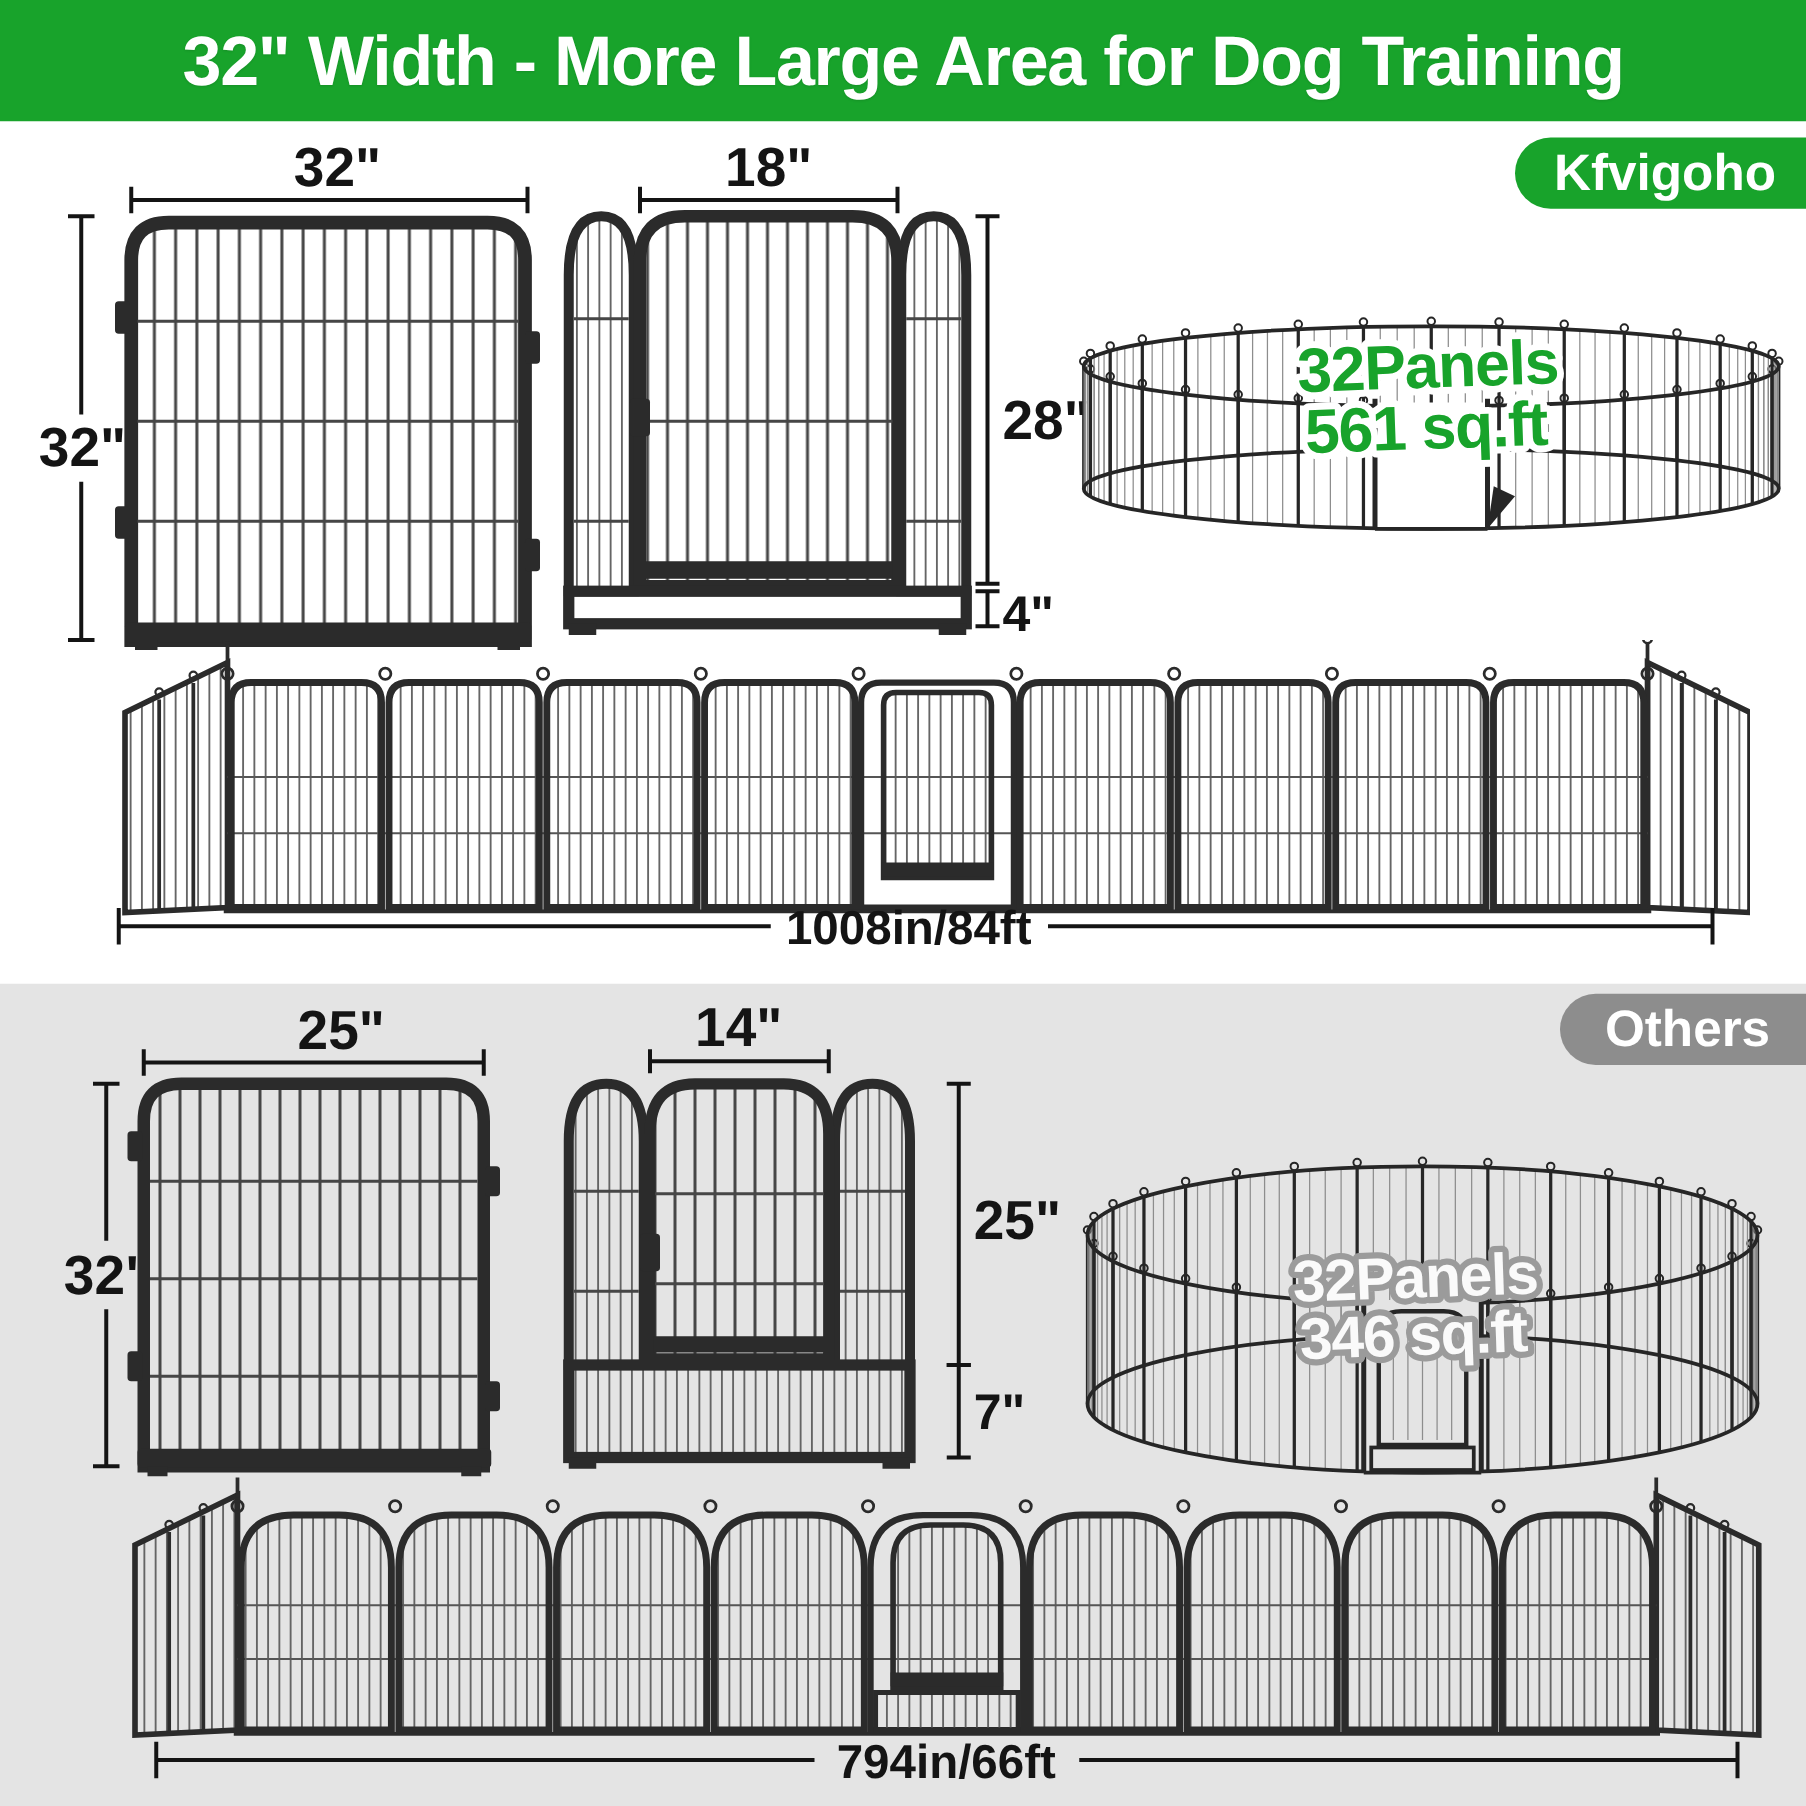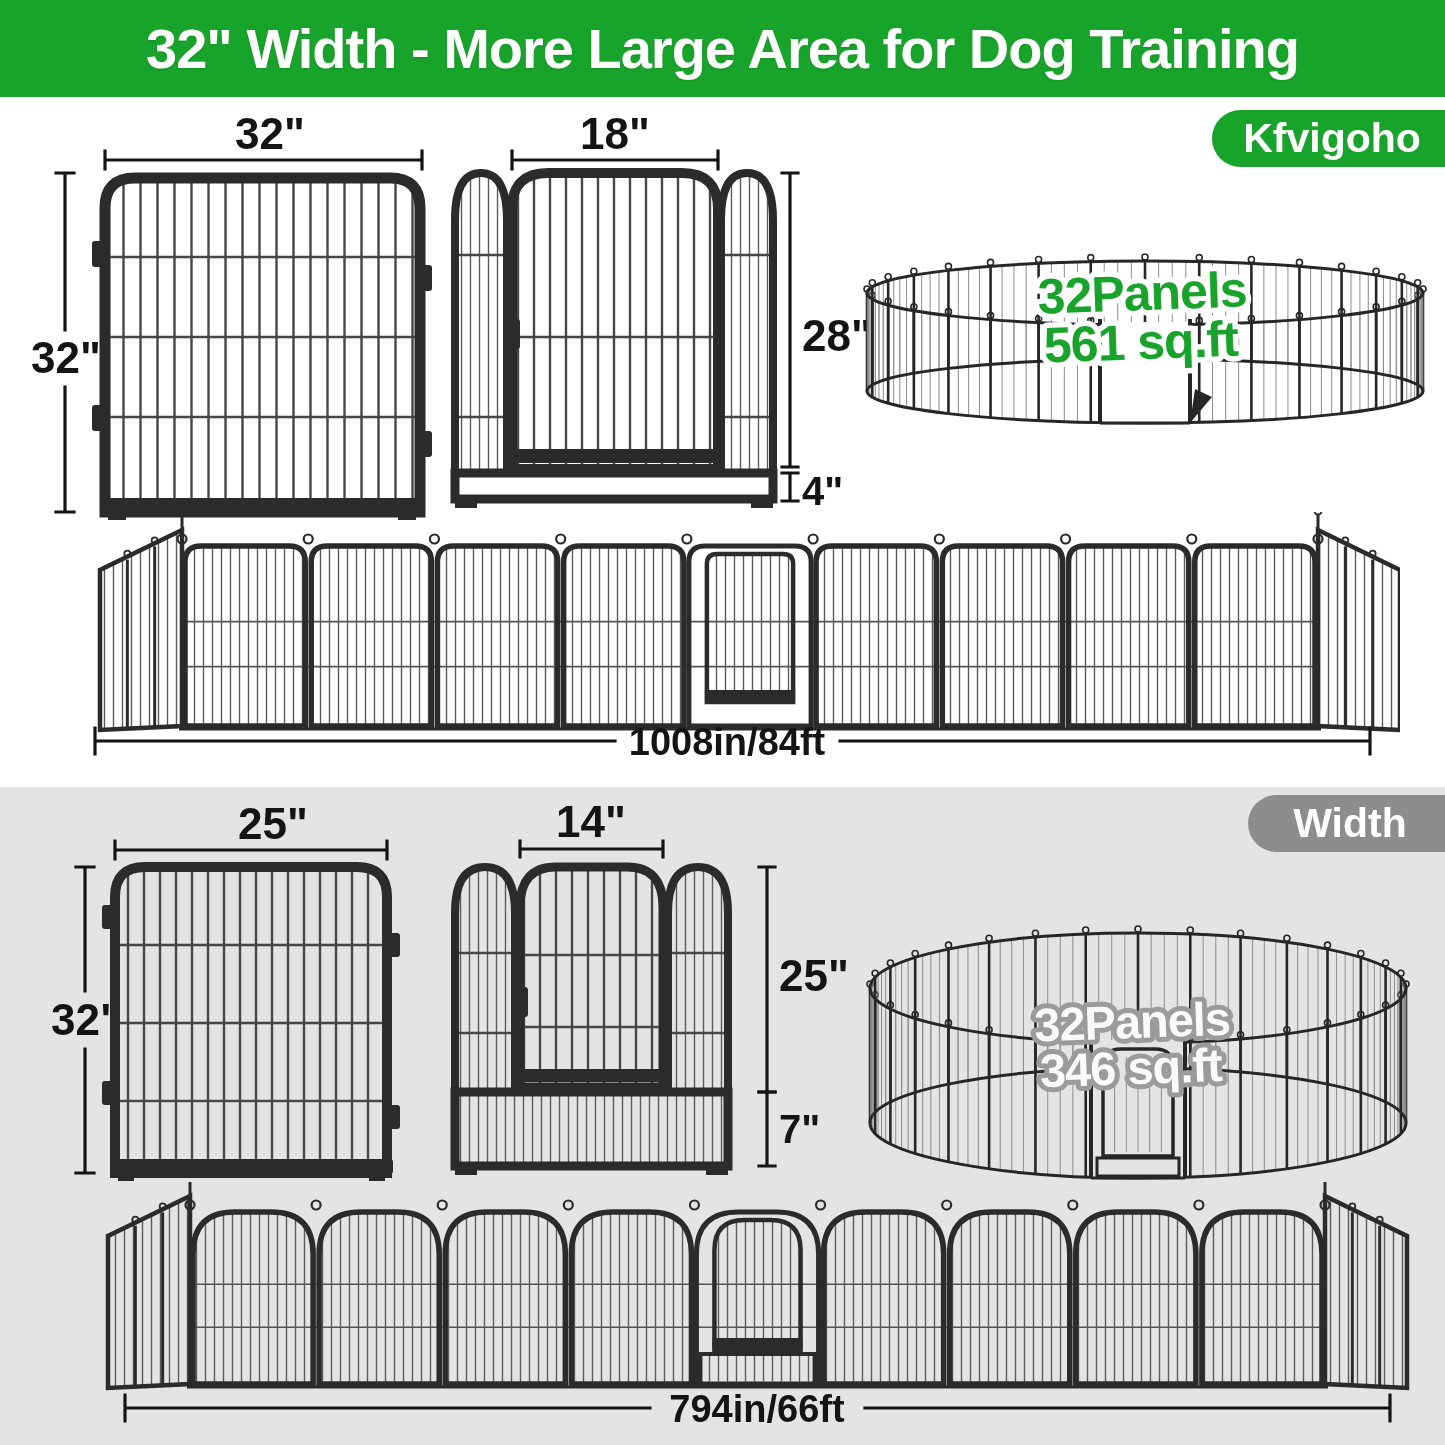--- a/index.html
+++ b/index.html
@@ -60,21 +60,21 @@
   <span class="header-title">32" Width - More Large Area for Dog Training</span>
 </div>
 
 <div class="abs pill pill-brand">
   <span>Kfvigoho</span>
 </div>
 
 <div class="abs section-others"></div>
 
 <div class="abs pill pill-others">
-  <span>Width</span>
+  <span>Others</span>
 </div>
 
 <svg class="abs" style="left:30px;top:105px" width="435" height="425" viewBox="0 0 435 425">
   <g>
     <path class="dl" d="M75 46v18M392 46v18M75 55h317"></path>
     <text class="dim" x="240" y="44" text-anchor="middle">32"</text>
   </g>
   <g>
     <path class="dl" d="M26 68h18M26 407h18M35 68v157M35 282v125"></path>
     <text class="dim" x="36" y="268" text-anchor="middle">32"</text>

